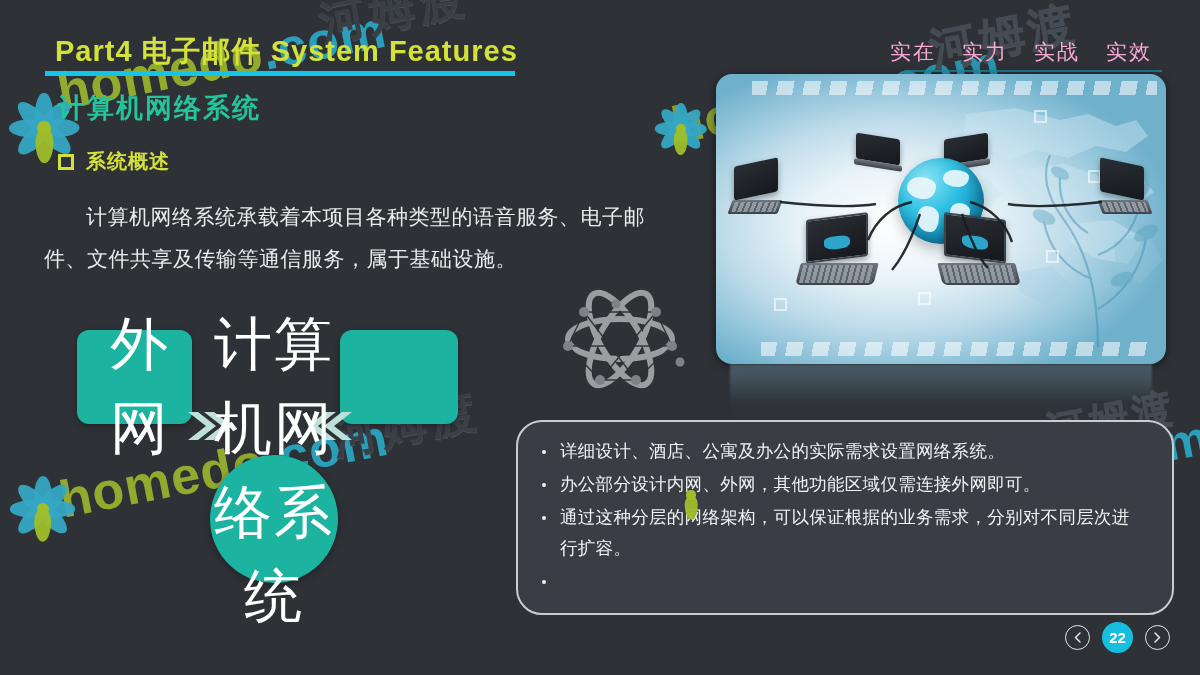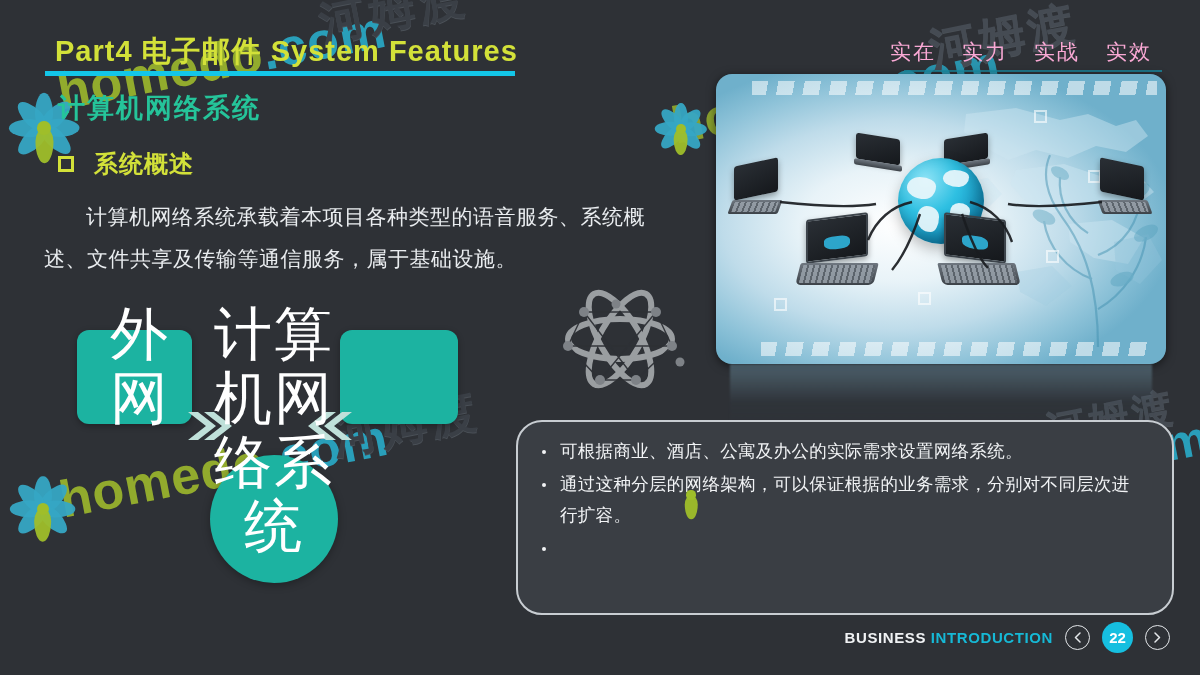--- a/index.html
+++ b/index.html
@@ -70,23 +70,23 @@
   }
   #hdr-sub {
     position: absolute; left: 58px; top: 90px;
     font-size: 27px; font-weight: 700;
     color: #25c49a;
     letter-spacing: 2px;
     white-space: nowrap;
   }
   #hdr-section {
     position: absolute; left: 58px; top: 148px;
-    display: flex; align-items: center; gap: 20px;
+    display: flex; align-items: center; gap: 12px;
     color: #d3e139;
-    font-size: 24px; font-weight: 700;
+    font-size: 20px; font-weight: 700;
     letter-spacing: 1px;
     white-space: nowrap;
   }
   #hdr-section .sqbullet {
     width: 16px; height: 16px;
     border: 3px solid #d3e139;
   }
 
   
   #para {
@@ -207,21 +207,21 @@
     box-shadow: 0 2px 8px rgba(0,0,0,.3);
   }
   .chev { position: absolute; width: 44px; height: 36px; }
   #chev-left  { left: 148px; top: 108px; }
   #chev-right { left: 268px; top: 108px; }
   .dlabel {
     position: absolute;
     color: #ffffff;
     font-size: 58px;
     font-weight: 400;
-    line-height: 64px;
+    line-height: 84px;
     letter-spacing: 2px;
     text-align: center;
     white-space: pre-wrap;
     pointer-events: none;
   }
   #lbl-wai  { left: 48px;  top: 2px;   width: 104px; }
   #lbl-nei  { left: 310px; top: 2px;   width: 104px; }
   #lbl-hub  { left: 158px; top: 2px;   width: 152px; }
 
   
@@ -351,21 +351,21 @@
   </div>
 
   <div id="tagline">
     <span>实在</span>
     <span>实力</span>
     <span>实战</span>
     <span>实效</span>
   </div>
   <div id="tagline-rule"></div>
 
-  <div id="para">计算机网络系统承载着本项目各种类型的语音服务、系统概述、文件共享及传输等通信服务，属于基础设施。</div>
+  <div id="para">计算机网络系统承载着本项目各种类型的语音服务、电子邮件、文件共享及传输等通信服务，属于基础设施。</div>
 
   <div id="photo-wrap">
     <div id="photo">
       <svg class="worldmap" viewBox="0 0 450 290" preserveAspectRatio="none">
         <g fill="#cfe6f1" opacity="0.9">
           <path d="M250 40 L300 34 L344 46 L372 40 L400 52 L420 46 L432 62 L410 78 L380 72 L352 84 L320 76 L292 86 L266 72 L248 58 Z"></path>
           <path d="M300 96 L348 90 L390 104 L420 98 L438 118 L414 136 L372 128 L334 140 L306 124 L294 110 Z"></path>
           <path d="M352 150 L396 146 L428 164 L412 190 L378 184 L354 168 Z"></path>
           <path d="M246 108 L272 104 L286 120 L268 138 L248 128 Z"></path>
         </g>
@@ -498,37 +498,37 @@
     </svg>
 
     <div class="dlabel" id="lbl-wai">外网</div>
     <div class="dlabel" id="lbl-hub">计算机网络系统</div>
   </div>
 
   <div id="panel">
     <ul>
       <li>
         <span class="dot"></span>
-        <span>可根据商业、酒店、公寓及办公的实际需求设置网络系统。</span>
+        <span>详细设计、酒店、公寓及办公的实际需求设置网络系统。</span>
+      </li>
+      <li>
+        <span class="dot"></span>
+        <span>办公部分设计内网、外网，其他功能区域仅需连接外网即可。</span>
       </li>
       <li>
         <span class="dot"></span>
         <span>通过这种分层的网络架构，可以保证根据的业务需求，分别对不同层次进行扩容。</span>
       </li>
       <li>
         <span class="dot"></span>
       </li>
     </ul>
   </div>
 
   <div id="footer">
-    <div class="brand">
-      <span class="w">BUSINESS</span>
-      <span class="c">INTRODUCTION</span>
-    </div>
     <div class="navbtn">
       <svg width="9" height="11" viewBox="0 0 9 11">
         <path d="M7 1 L2.5 5.5 L7 10" stroke="#e4e7ea" stroke-width="1.5" fill="none" stroke-linecap="round" stroke-linejoin="round"></path>
       </svg>
     </div>
     <div id="pagebadge">22</div>
     <div class="navbtn">
       <svg width="9" height="11" viewBox="0 0 9 11">
         <path d="M2 1 L6.5 5.5 L2 10" stroke="#e4e7ea" stroke-width="1.5" fill="none" stroke-linecap="round" stroke-linejoin="round"></path>
       </svg>

